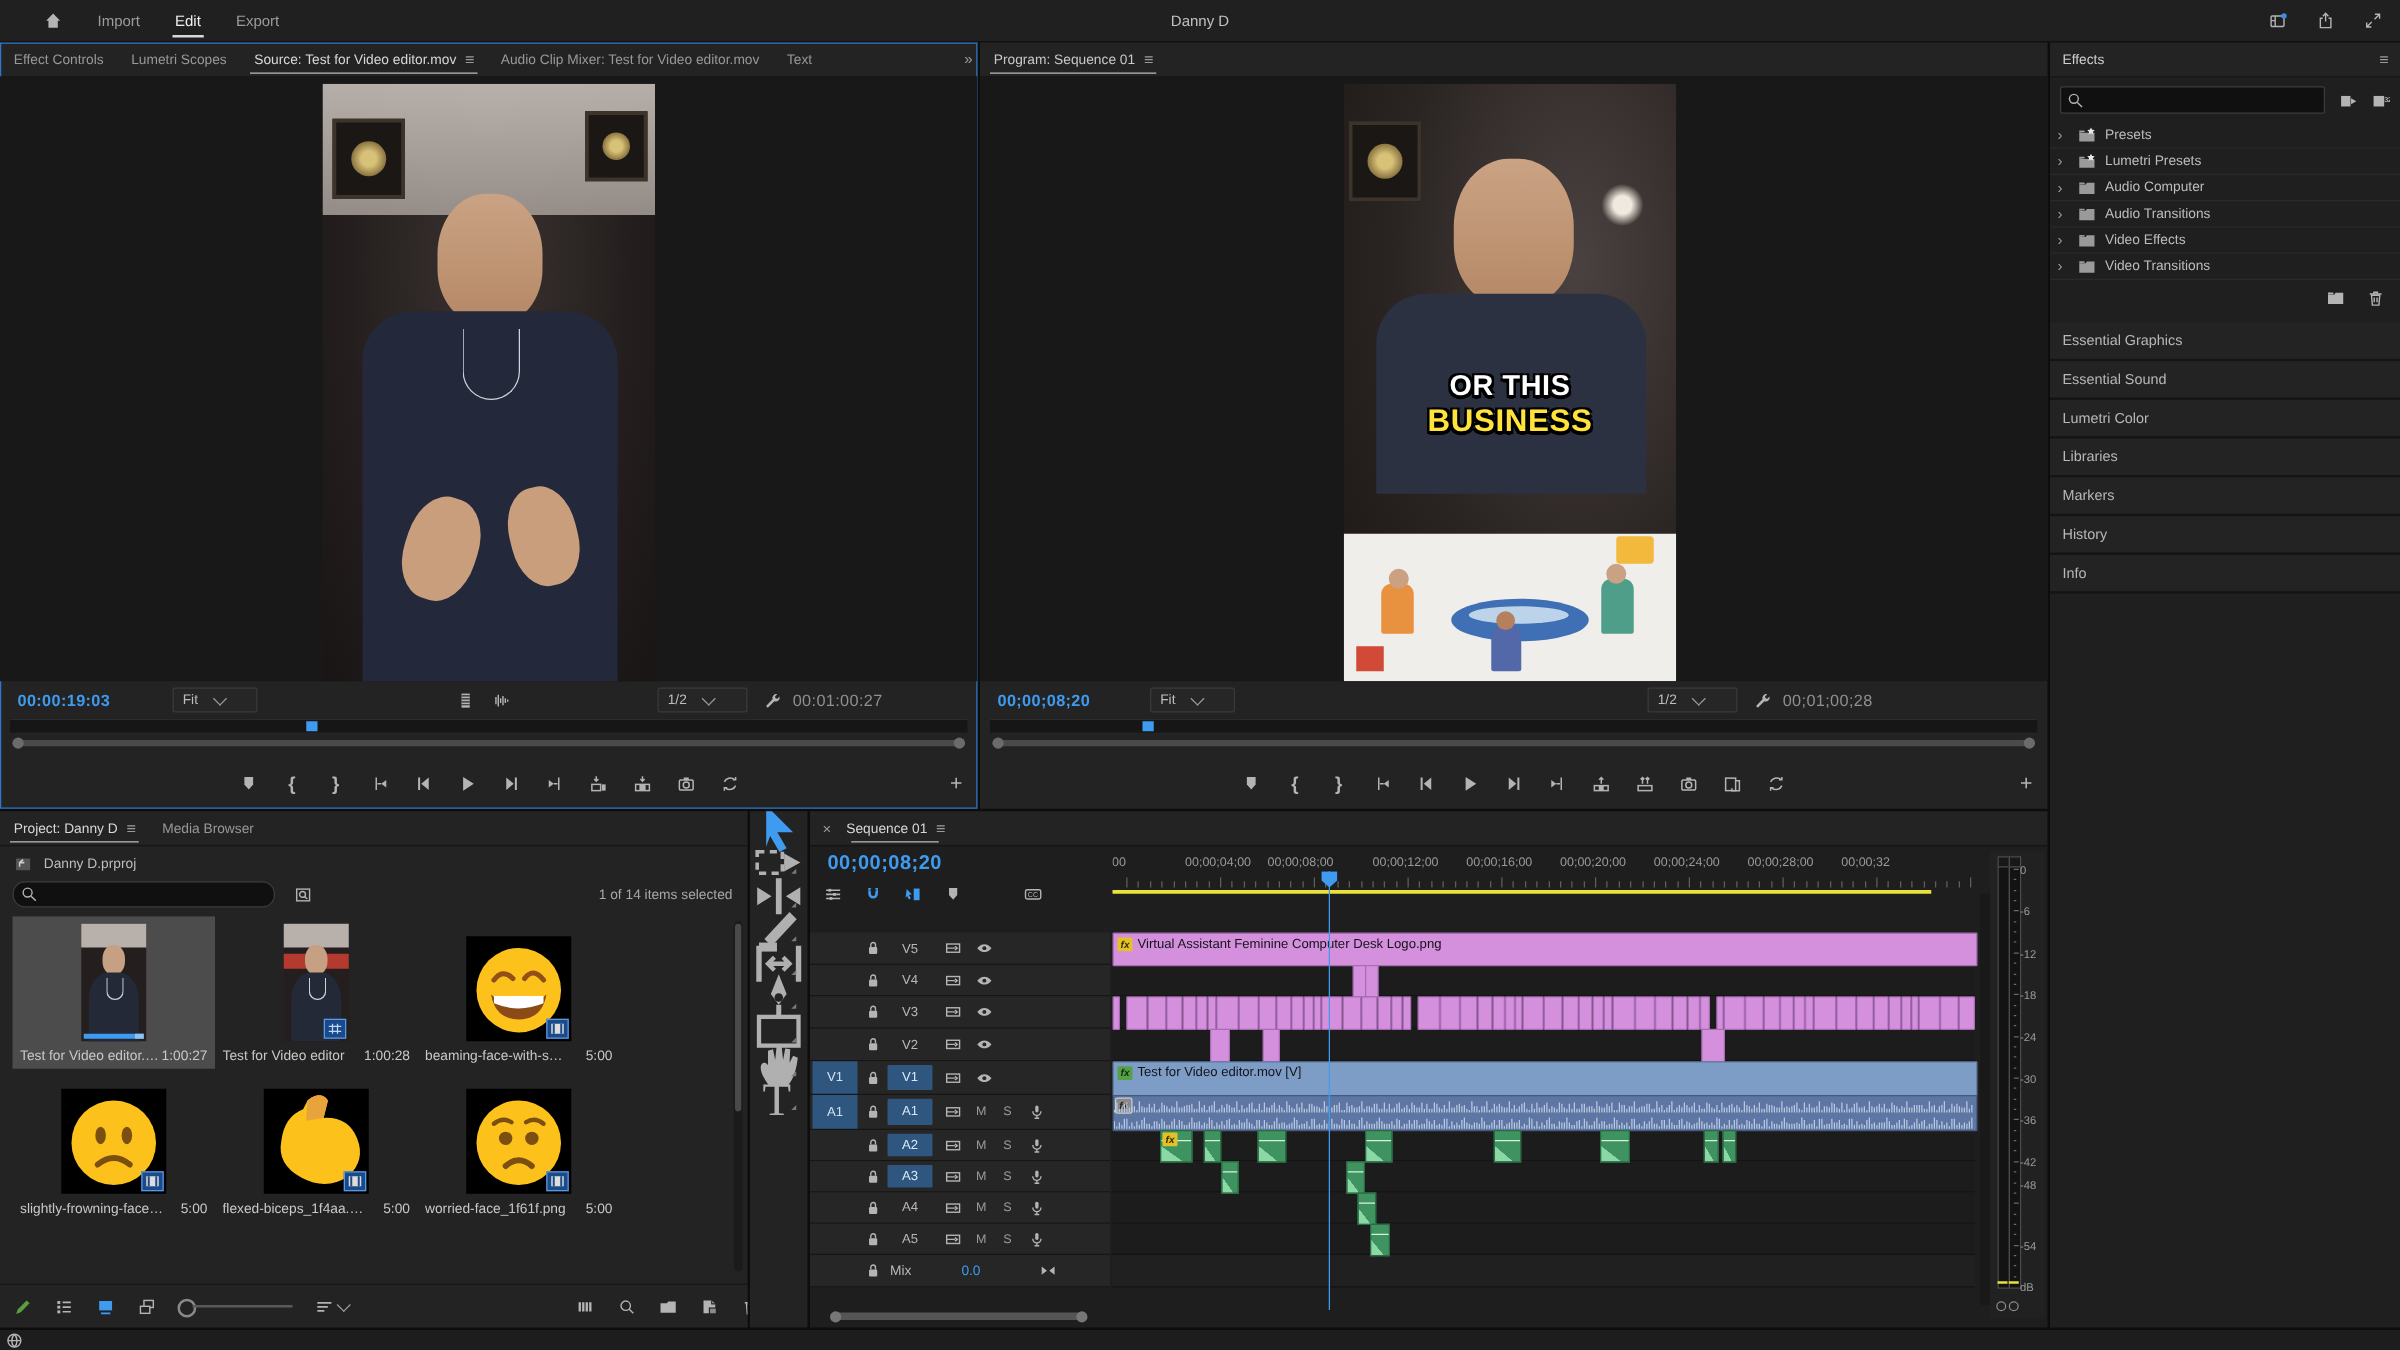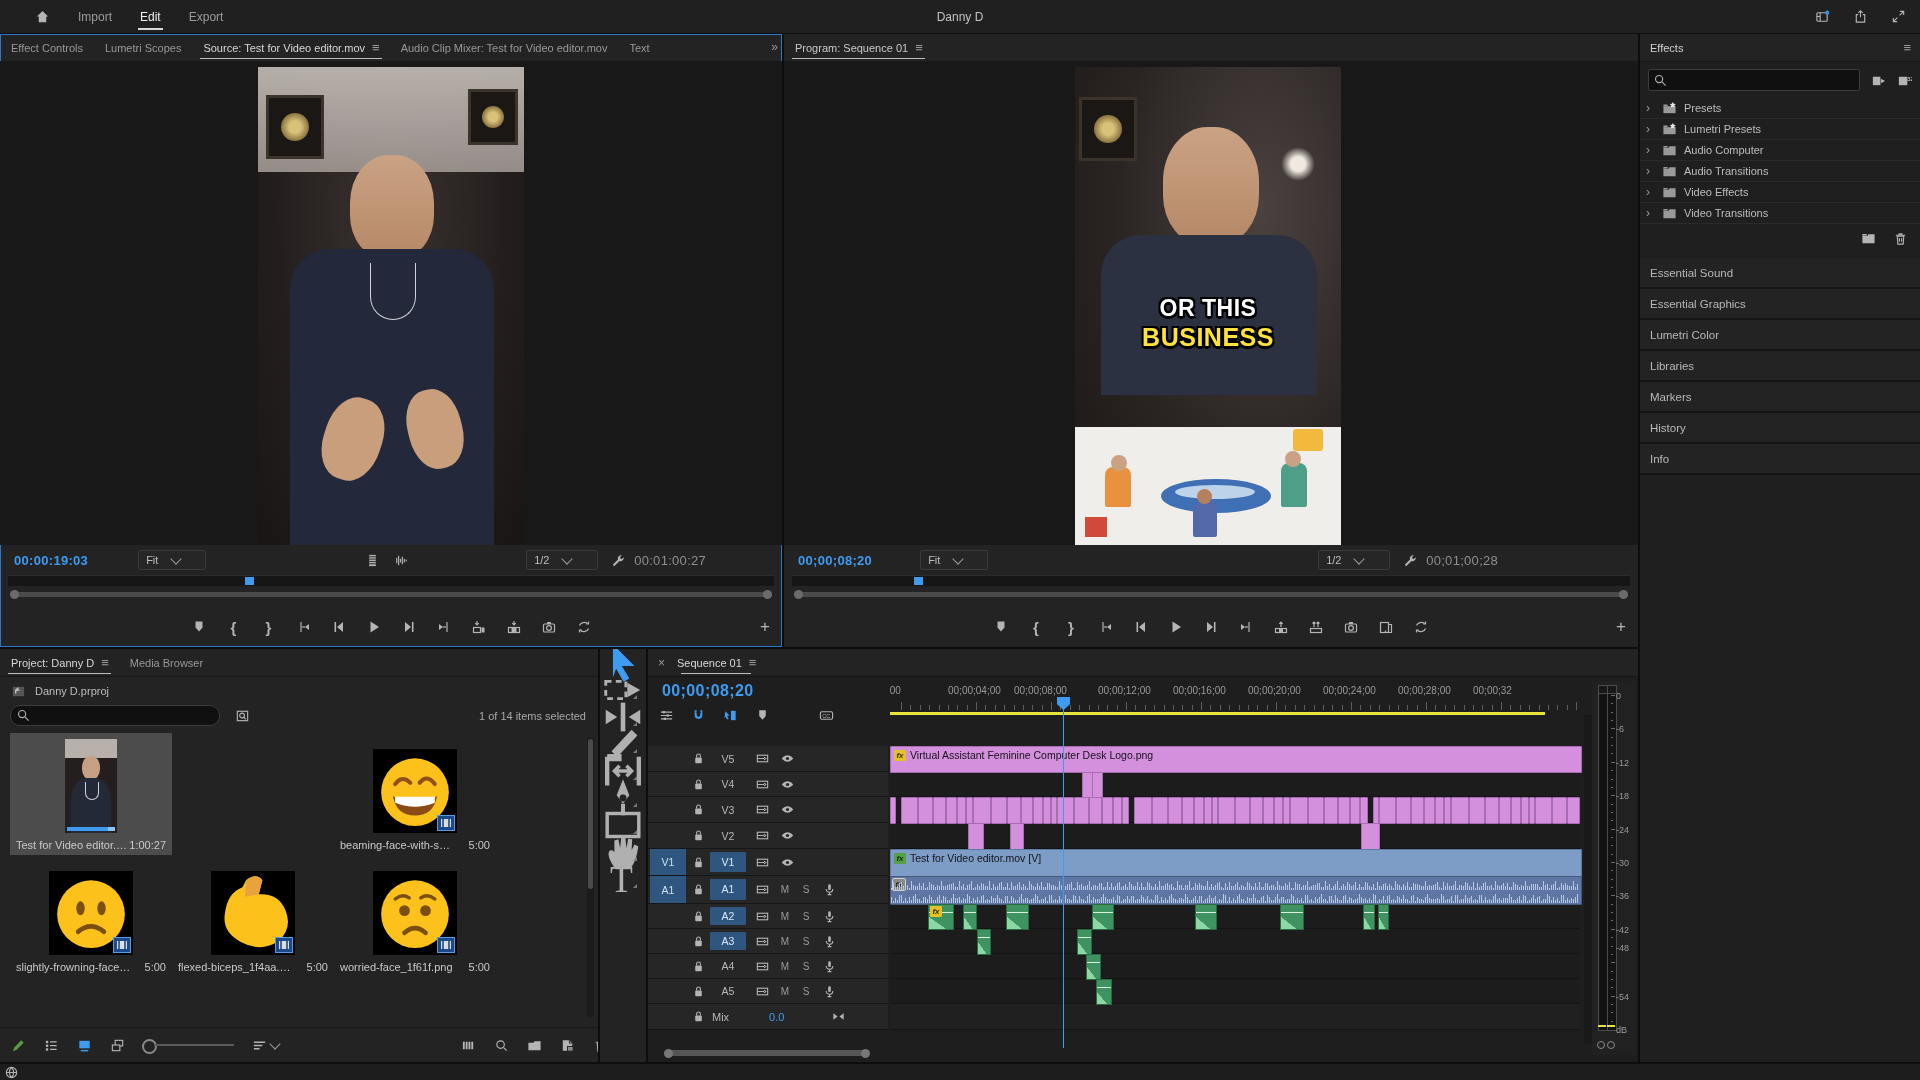--- a/index.html
+++ b/index.html
@@ -587,22 +587,22 @@
       <span class="ic">
           <span style="display: inline-flex;">
             <svg viewBox="0 0 16 16">
               <path d="M4.5 5.5h7L10.8 14H5.2Z" stroke="currentColor" fill="none" stroke-width="1.2"></path>
               <path d="M3 4.5h10M6.5 4.5V3h3v1.5M6.8 7.5v4M9.2 7.5v4" stroke="currentColor" fill="none" stroke-width="1.2"></path>
             </svg>
           </span>
         </span>
     </div>
     <div id="fx-panels" style="margin-top:6px">
+        <div class="cpanel">Essential Graphics</div>
         <div class="cpanel">Essential Sound</div>
-        <div class="cpanel">Essential Graphics</div>
         <div class="cpanel">Lumetri Color</div>
         <div class="cpanel">Libraries</div>
         <div class="cpanel">Markers</div>
         <div class="cpanel">History</div>
         <div class="cpanel">Info</div>
       </div>
   </section>
 
   <section id="project-panel" class="panel">
     <div class="tabbar" id="project-tabs">
@@ -656,20 +656,40 @@
   <div style="position:absolute;left:32%;top:18%;width:36%;height:26%;border-radius:45%;background:#c6a083"></div>
   <div style="position:absolute;left:12%;top:42%;width:76%;height:58%;border-radius:40% 40% 0 0;background:#232936"></div>
   <div style="position:absolute;left:38%;top:46%;width:24%;height:18%;border:1px solid #cfd4da;border-top:none;border-radius:0 0 20px 20px"></div>
   <div style="position:absolute;left:2px;right:2px;bottom:2px;height:4px;background:#3e9bf0"></div>
               <div style="position:absolute;right:2px;bottom:2px;width:7px;height:4px;background:#8fc2f0"></div>
  </div>
           </div>
   <div class="lbl">
             <span class="nm">Test for Video editor.mov</span>
             <span>1:00:27</span>
+          </div>
+        </div>
+        <div class="cell" style="left: 172px; top: 0px;">
+          <div class="thumbwrap">
+            <div class="thumb" style="width:52px;height:94px;background:#241f1e">
+  <div style="position:absolute;left:0;top:0;right:0;height:20%;background:#b8b0aa"></div>
+  <div style="position:absolute;left:0;top:26%;right:0;height:12%;background:#b43a30"></div>
+  <div style="position:absolute;left:32%;top:18%;width:36%;height:26%;border-radius:45%;background:#c6a083"></div>
+  <div style="position:absolute;left:12%;top:42%;width:76%;height:58%;border-radius:40% 40% 0 0;background:#232936"></div>
+  <div style="position:absolute;left:38%;top:46%;width:24%;height:18%;border:1px solid #cfd4da;border-top:none;border-radius:0 0 20px 20px"></div>
+  <div class="badge">
+                <svg viewBox="0 0 12 10">
+                  <path d="M1 3h10M1 7h10M4 1v8M8 1v8" stroke="#bcd9f7" stroke-width="1" fill="none"></path>
+                </svg>
+              </div>
+ </div>
+          </div>
+  <div class="lbl">
+            <span class="nm">Test for Video editor</span>
+            <span>1:00:28</span>
           </div>
         </div>
         <div class="cell" style="left: 334px; top: 0px;">
           <div class="thumbwrap">
             <div class="thumb" style="width:84px;height:84px"><svg viewBox="0 0 72 72" width="100%" height="100%">
                 <circle cx="36" cy="37" r="29" fill="#fcc21b"></circle>
                 <path d="M19 30q6-8 13-1" stroke="#935016" stroke-width="3.5" fill="none" stroke-linecap="round"></path>
                 <path d="M40 29q6-8 13 1" stroke="#935016" stroke-width="3.5" fill="none" stroke-linecap="round"></path>
                 <path d="M17 40q19 17 38 0q-3 17-19 17t-19-17z" fill="#8a4b17"></path>
                 <path d="M19 41h34v5q-17 7-34 0z" fill="#fff"></path>

